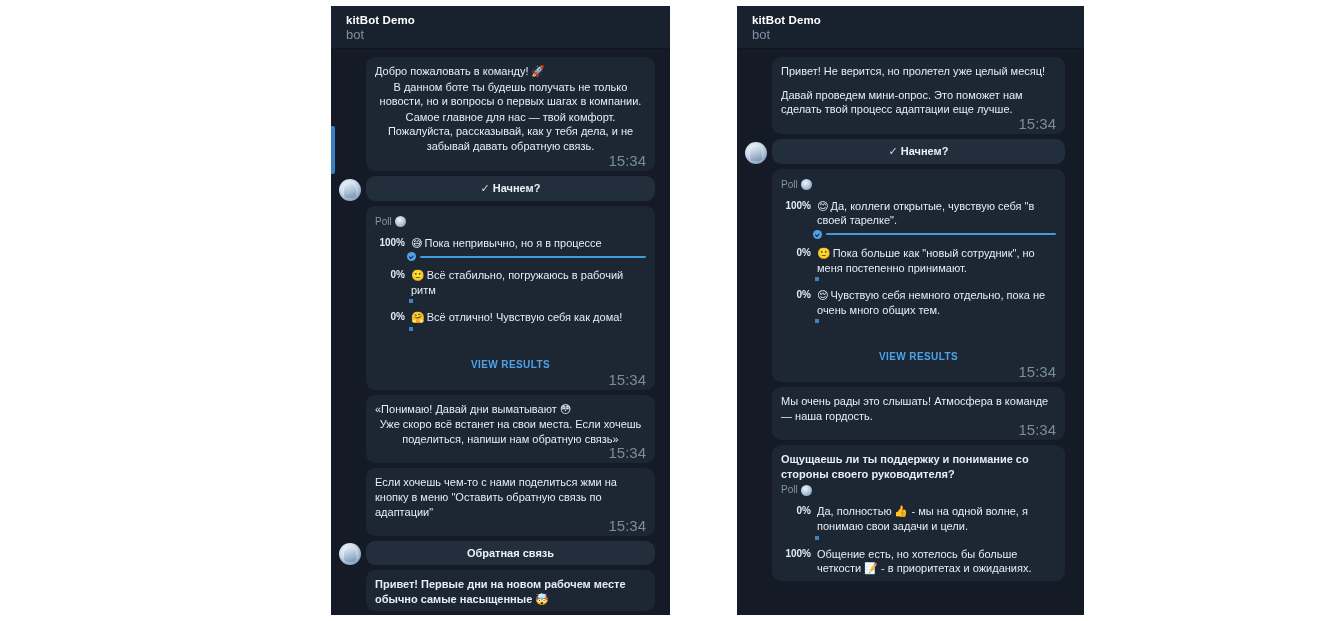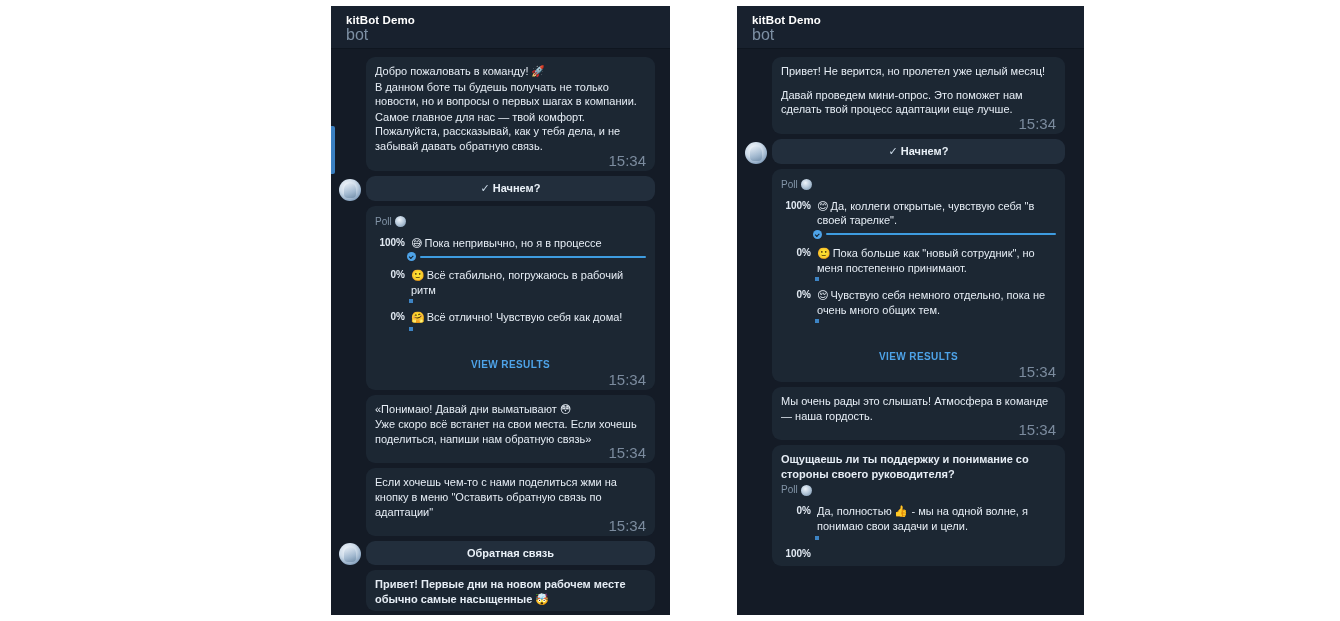--- a/index.html
+++ b/index.html
@@ -42,21 +42,21 @@
     flex:0 0 auto;
     background:var(--header-bg);
     padding:7px 0 7px 15px;
     border-bottom:1px solid #0f1620;
   }
   .chat-title{
     font-size:11.5px;font-weight:bold;color:#ffffff;line-height:14px;
     letter-spacing:.1px;
   }
   .chat-sub{
-    font-size:16px;color:#7d8fa3;line-height:13px;margin-top:1px;
+    font-size:13px;color:#7d8fa3;line-height:13px;margin-top:1px;
   }
 
   .chat-body{
     flex:1 1 auto;position:relative;padding:8px 8px 0 8px;
     display:flex;flex-direction:column;gap:5px;
     overflow:hidden;
   }
 
   .row{display:flex;align-items:flex-end;gap:5px;}
   .row .gutter{flex:0 0 22px;width:22px;}
@@ -77,21 +77,21 @@
     background:var(--bubble-bg);
     border-radius:9px;
     padding:7px 9px 5px 9px;
     max-width:289px;
     position:relative;
     color:var(--text);
     font-size:11px;line-height:14.6px;
   }
   .panel.right .bubble{max-width:293px;}
   .bubble p{margin:0;}
-  .bubble p + p{margin-top:1px;}
+  .bubble p + p{margin-top:1px;text-align:center;}
   .bubble .spacer{height:9px;}
 
   .time{
     display:block;text-align:right;color:var(--time);
     font-size:15px;line-height:11px;margin-top:1px;
   }
 
   .action-btn{
     background:var(--btn-bg);
     border-radius:9px;
@@ -335,20 +335,21 @@
                 <div class="opt-text">Да, полностью 👍 - мы на одной волне, я понимаю свои задачи и цели.</div>
               </div>
               <div class="bar-row">
                 <span class="mark dot"></span>
                 <span class="bar"></span>
               </div>
             </div>
             <div class="opt">
               <div class="opt-line">
                 <div class="pct">100%</div>
+                <div class="opt-text">Общение есть, но хотелось бы больше четкости 📝 - в приоритетах и ожиданиях.</div>
               </div>
             </div>
           </div>
         </div>
       </div>
   </div>
 
 </div>
 
 </body></html>

